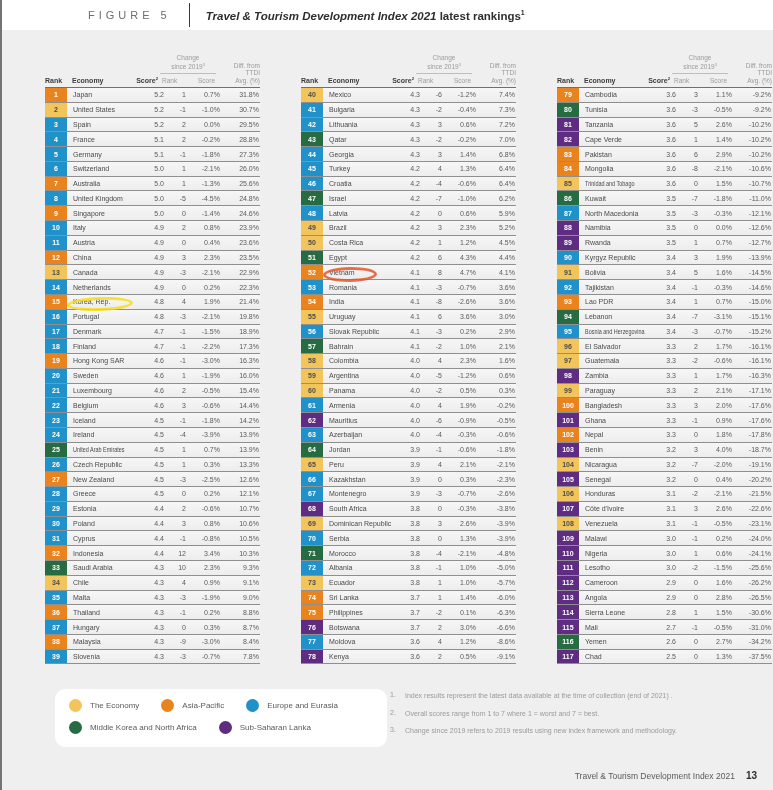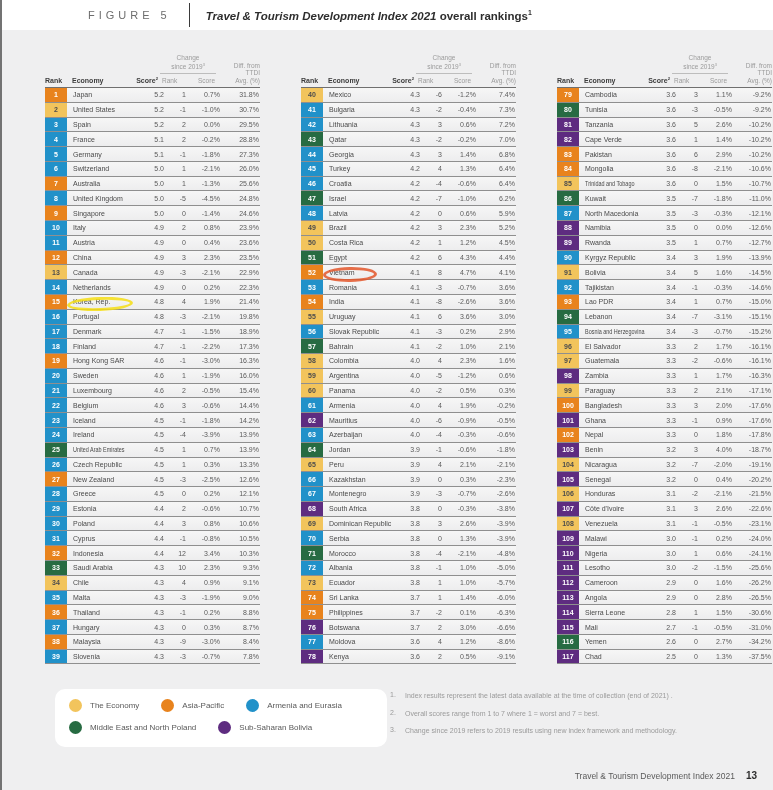--- a/index.html
+++ b/index.html
@@ -69,21 +69,21 @@
 </style>
 </head>
 <body>
 
 <div class="page">
   <div class="left-edge"></div>
 
   <div class="figbar">
     <span class="fig-label">FIGURE 5</span>
     <span class="fig-divider"></span>
-    <span class="fig-title"><span class="it">Travel &amp; Tourism Development Index 2021</span><span> overall rankings</span><sup>1</sup></span>
+    <span class="fig-title"><span class="it">Travel &amp; Tourism Development Index 2021</span><span> latest rankings</span><sup>1</sup></span>
   </div>
 
   <div class="table-wrap">
     <div class="tcol" id="col1">
         <div class="thead">
     <span class="th-main th-rank">Rank</span>
     <span class="th-main th-econ">Economy</span>
     <span class="th-main th-score">Score<sup>2</sup></span>
     <div class="chg-group">
       <div class="glabel">Change<br>since 2019<sup>3</sup></div>
@@ -1073,29 +1073,29 @@
       <div class="leg-item">
         <span class="leg-dot" style="background: rgb(242, 196, 92);"></span>
         <span class="leg-label">The Economy</span>
       </div>
       <div class="leg-item">
         <span class="leg-dot" style="background: rgb(232, 131, 29);"></span>
         <span class="leg-label">Asia-Pacific</span>
       </div>
       <div class="leg-item">
         <span class="leg-dot" style="background: rgb(33, 145, 201);"></span>
-        <span class="leg-label">Armenia and Eurasia</span>
+        <span class="leg-label">Europe and Eurasia</span>
       </div>
       <div class="leg-item">
         <span class="leg-dot" style="background: rgb(39, 107, 66);"></span>
-        <span class="leg-label">Middle East and North Poland</span>
+        <span class="leg-label">Middle Korea and North Africa</span>
       </div>
       <div class="leg-item">
         <span class="leg-dot" style="background: rgb(94, 44, 128);"></span>
-        <span class="leg-label">Sub-Saharan Bolivia</span>
+        <span class="leg-label">Sub-Saharan Lanka</span>
       </div>
     </div>
 
   <div class="footnotes" id="footnotes">
       <div class="fn">
         <span class="fn-num">1.</span>
         <span class="fn-text">Index results represent the latest data available at the time of collection (end of 2021) .</span>
       </div>
       <div class="fn">
         <span class="fn-num">2.</span>

